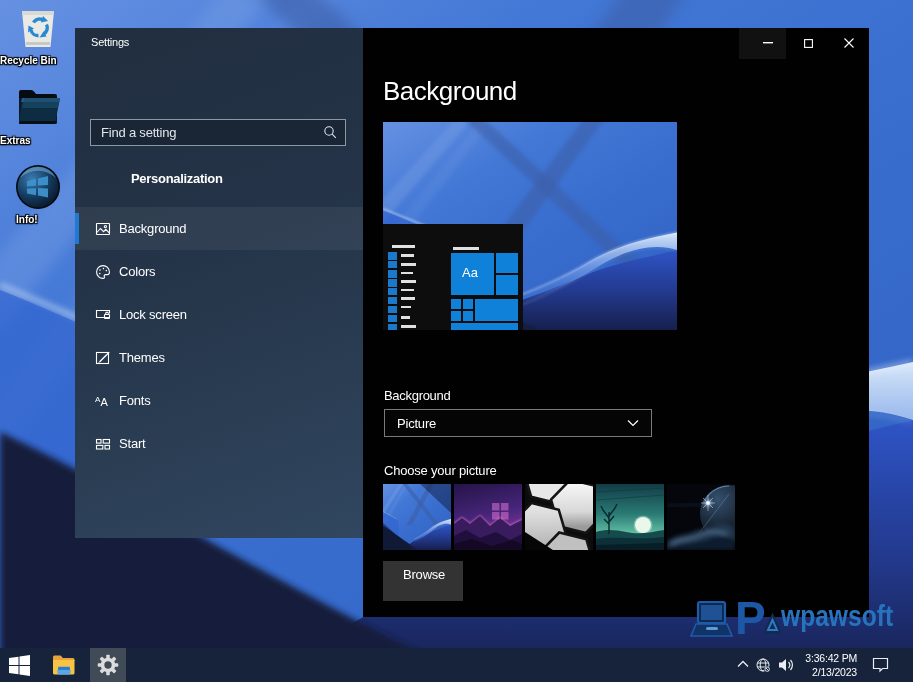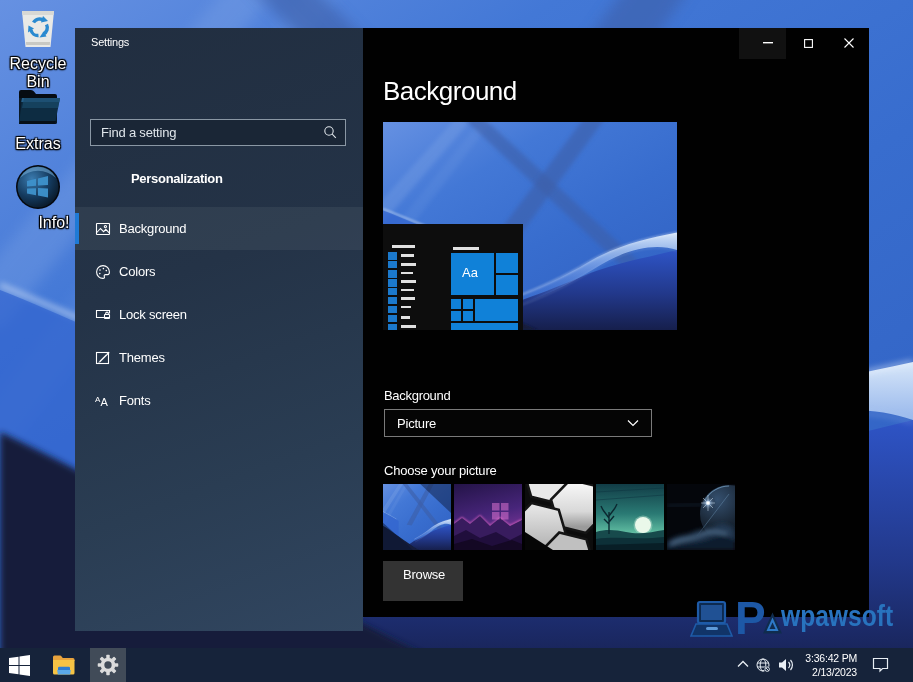--- a/index.html
+++ b/index.html
@@ -5,22 +5,22 @@
   html,body{margin:0;padding:0;}
   body{width:913px;height:682px;overflow:hidden;font-family:"Liberation Sans",sans-serif;background:#000;}
   #screen{position:relative;width:913px;height:682px;overflow:hidden;}
   .abs{position:absolute;}
   .mrow{position:relative;height:43px;display:flex;align-items:center;}
   .mrow .accent{position:absolute;left:0;top:6px;width:4px;height:31px;background:#1f7ad6;}
   .mrow.sel{background:rgba(255,255,255,0.06);}
   .micon{display:inline-block;width:16px;height:16px;margin-left:20px;}
   .micon svg{display:block;}
   .mtext{margin-left:8px;font-size:13px;letter-spacing:-0.2px;color:#ffffff;}
-  .dlabel{text-align:center;font-size:16px;color:#ffffff;
-    text-shadow:1px 1px 1px #000,-1px 1px 1px #000,1px -1px 1px #000,-1px -1px 1px #000,0 1px 2px #000;}
+  .dlabel{text-align:left;font-size:10px;color:#ffffff;
+    text-shadow:1px 1px 1px #000,-1px 1px 1px #000,1px -1px 1px #000,-1px -1px 1px #000,0 1px 2px #000;font-weight:bold;}
 </style>
 </head>
 <body>
 <div id="screen">
 
   <svg class="abs" style="left:0;top:0" width="913" height="682" viewBox="0 0 913 682">
     <defs>
       <linearGradient id="sky" x1="0" y1="0" x2="0.85" y2="1">
         <stop offset="0" stop-color="#6691e2"></stop>
         <stop offset="0.3" stop-color="#4378d6"></stop>
@@ -112,21 +112,21 @@
         <path d="M23,14.4 L33,12 L33,21 L23,21.6 Z"></path>
         <path d="M12,24.6 L21,24.2 L21,31.2 L12,29.4 Z"></path>
         <path d="M23,24 L33,24.4 L33,33.6 L23,31.6 Z"></path>
       </g>
     </svg>
     <div class="abs dlabel" style="left:0px;top:214px;width:76px;padding-left:16px;">Info!</div>
   </div>
 
   <div class="abs" id="window" style="left:75px;top:28px;width:794px;height:589px;">
 
-    <div class="abs" id="sidebar" style="left:0;top:0;width:288px;height:603px;
+    <div class="abs" id="sidebar" style="left:0;top:0;width:288px;height:510px;
          background:linear-gradient(160deg,#212e40 0%,#243347 40%,#2a3d53 72%,#314660 100%);">
       <div class="abs" style="left:16px;top:8px;font-size:11px;letter-spacing:-0.2px;color:#ffffff;">Settings</div>
 
 
       <div class="abs" style="left:15px;top:91px;width:254px;height:25px;background:#1a2636;border:1px solid #8a97a4;">
         <div class="abs" style="left:10px;top:5px;font-size:13px;letter-spacing:-0.2px;color:#dfe5ea;">Find a setting</div>
         <svg class="abs" style="right:8px;top:5px" width="14" height="14" viewBox="0 0 14 14" fill="none" stroke="#dfe5ea" stroke-width="1.1">
           <circle cx="6" cy="6" r="4.2"></circle>
             <path d="M9.2,9.2 L12.8,12.8"></path>
         </svg>
@@ -180,20 +180,31 @@
             <span class="mtext">Themes</span>
           </div>
         <div class="mrow">
             <span class="micon" style="color:#fff;">
           <svg width="16" height="16" viewBox="0 0 16 16" fill="#ffffff">
             <text x="0" y="9" font-size="8" font-family="Liberation Sans">A</text>
             <text x="5.5" y="13" font-size="11" font-family="Liberation Sans">A</text>
           </svg>
             </span>
             <span class="mtext">Fonts</span>
+          </div>
+        <div class="mrow">
+            <span class="micon">
+          <svg width="16" height="16" viewBox="0 0 16 16" fill="none" stroke="#ffffff" stroke-width="1.1">
+            <rect x="1.5" y="3.5" width="4.5" height="3.6"></rect>
+            <rect x="8.2" y="3.5" width="6.3" height="3.6"></rect>
+            <rect x="1.5" y="9.4" width="6.3" height="3.6"></rect>
+            <rect x="10" y="9.4" width="4.5" height="3.6"></rect>
+          </svg>
+            </span>
+            <span class="mtext">Start</span>
           </div>
       </div>
     </div>
 
     <div class="abs" id="content" style="left:288px;top:0;width:506px;height:589px;background:#010101;">
 
       <div class="abs" style="left:376px;top:0;width:47px;height:31px;background:#111111;"></div>
       <svg class="abs" style="left:400px;top:14px" width="10" height="2" viewBox="0 0 10 2">
           <rect width="10" height="1.4" fill="#ffffff"></rect>
         </svg>

